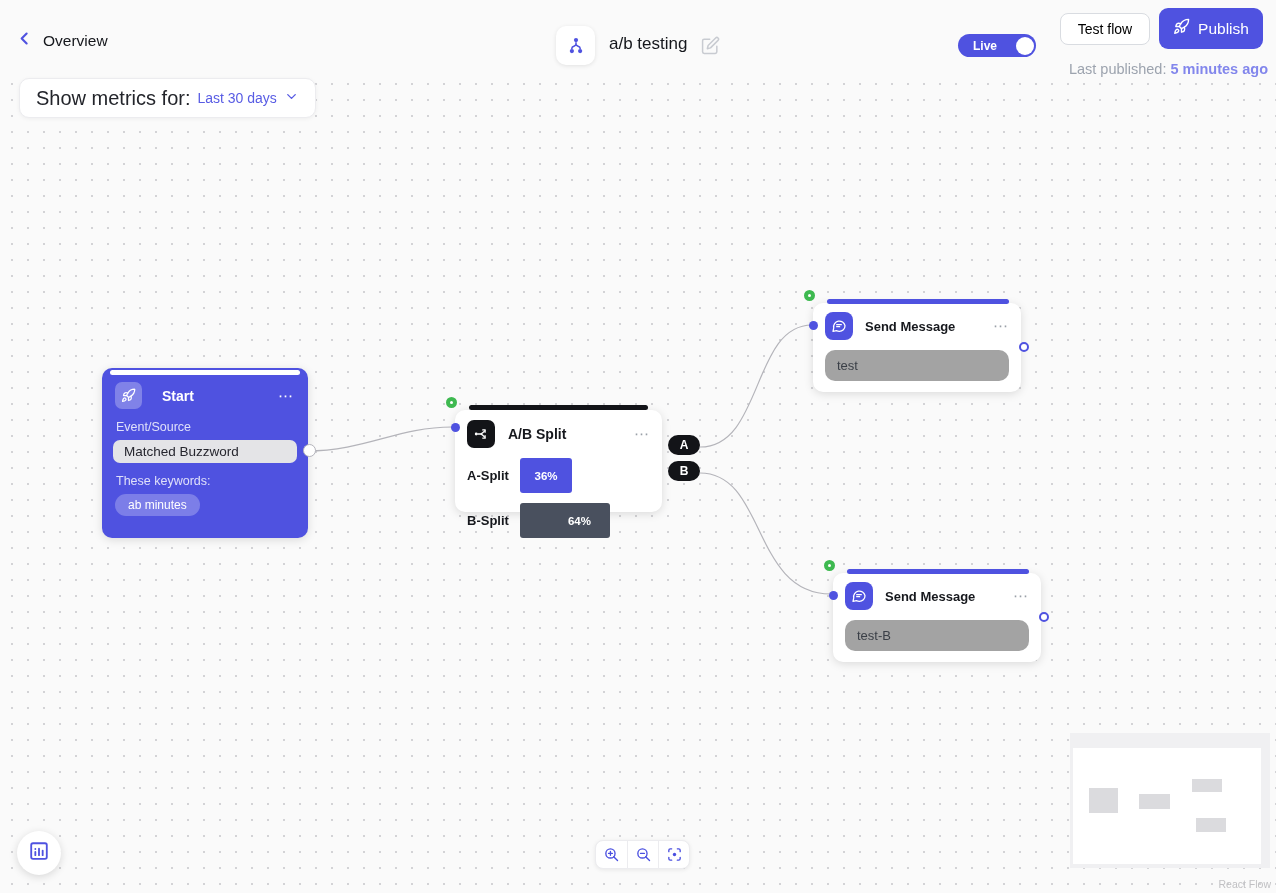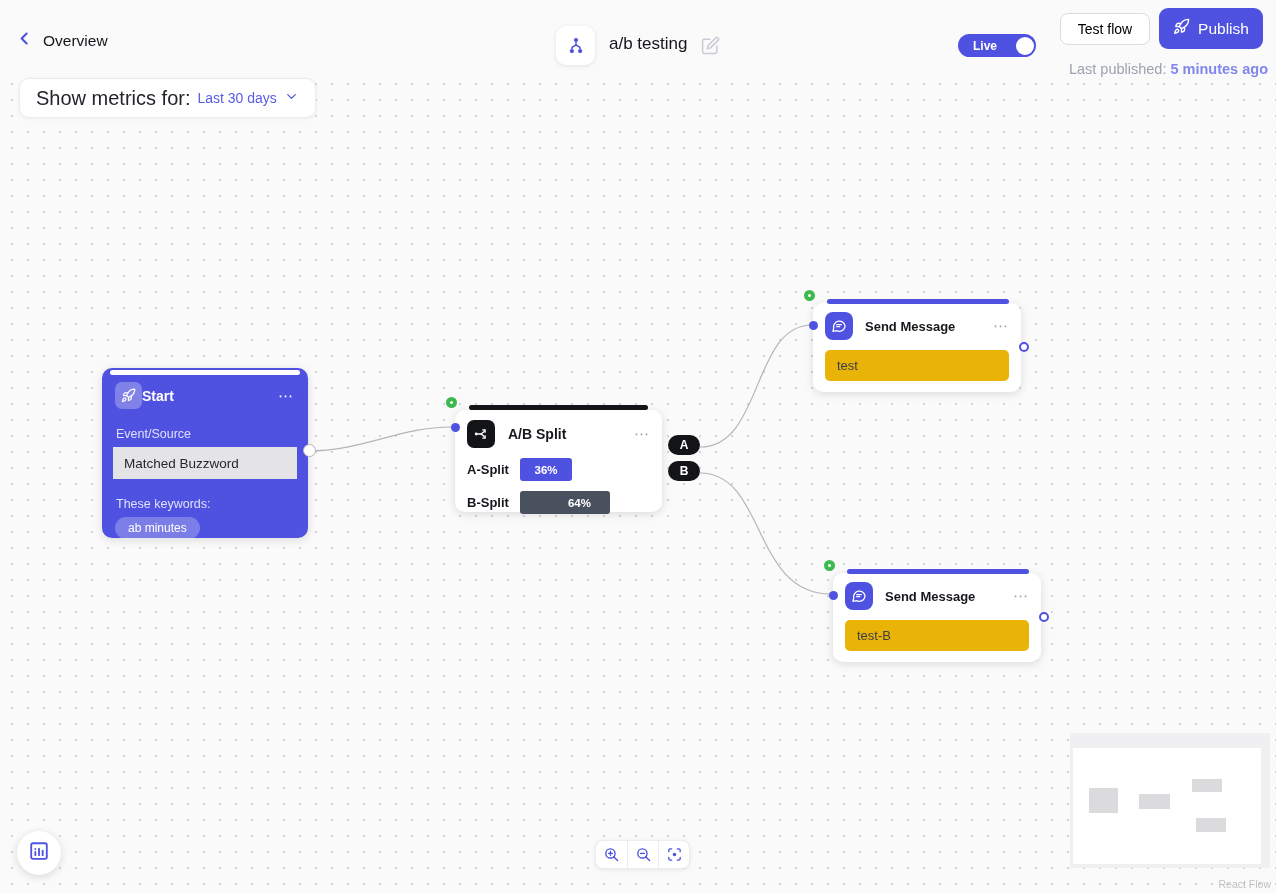--- a/index.html
+++ b/index.html
@@ -48,61 +48,61 @@
   .dot-handle { position:absolute; width:9px; height:9px; background:#4f52e0; border-radius:50%;
     left:-4px; }
   .ring-handle { position:absolute; width:10px; height:10px; border:2.5px solid #4f52e0;
     background:#fff; border-radius:50%; right:-8px; }
   .more { color:inherit; font-size:15px; letter-spacing:1px; margin-left:auto; cursor:pointer;
     line-height:10px; }
 
   .start { left:102px; top:368px; width:206px; height:170px; background:#4f52e0; color:#fff;
     padding:12px 11px; }
   .start .strip { background:#fff; left:8px; right:8px; top:2px; }
-  .start .hdr { display:flex; align-items:center; gap:0; padding:2px 3px 0 2px; }
+  .start .hdr { display:flex; align-items:center; gap:20px; padding:2px 3px 0 2px; }
   .start .icob { width:27px; height:27px; background:rgba(255,255,255,.28); border-radius:7px;
     display:flex; align-items:center; justify-content:center; }
   .start .ttl { font-size:14px; font-weight:700; }
-  .start .sub { font-size:12.5px; color:rgba(255,255,255,.82); margin:18px 0 6px 3px; }
-  .start .field { height:32px; background:#e4e4e7; border-radius:0; color:#26262e;
+  .start .sub { font-size:12.5px; color:rgba(255,255,255,.82); margin:11px 0 6px 3px; }
+  .start .field { height:23px; background:#e4e4e7; border-radius:7px; color:#26262e;
     font-size:13.5px; display:flex; align-items:center; padding-left:11px; }
   .start .tag { display:inline-block; background:rgba(255,255,255,.26); border-radius:11px;
     padding:4px 13px; font-size:12px; margin-left:2px; }
   .start .src { position:absolute; width:13px; height:13px; background:#fff;
     border:1.5px solid #b4b4bc; border-radius:50%; right:-8px; top:76px; }
 
   .absplit { left:455px; top:410px; width:207px; height:102px; background:#fff; padding:10px 12px; }
   .absplit .strip { background:#131418; left:14px; right:14px; top:-5px; }
   .absplit .hdr { display:flex; align-items:center; gap:13px; }
   .absplit .icob { width:28px; height:28px; background:#131418; border-radius:7px;
     display:flex; align-items:center; justify-content:center; }
   .absplit .ttl { font-size:14px; font-weight:700; color:#16181d; }
   .absplit .more { color:#9aa0a8; }
   .row { display:flex; align-items:center; margin-top:10px; }
   .row .rl { width:43px; font-size:13px; font-weight:700; color:#16181d; }
-  .bar { height:23px; border-radius:3px; color:#fff; font-size:11.5px; font-weight:700;
+  .bar { height:35px; border-radius:3px; color:#fff; font-size:11.5px; font-weight:700;
     display:flex; align-items:center; margin-left:10px; }
   .bar-a { width:52px; background:#4f52e0; justify-content:center; }
   .bar-b { width:90px; background:#49505e; justify-content:flex-end; padding-right:19px; }
   .absplit .dot-handle { top:13px; }
 
   .pill { position:absolute; width:32px; height:20px; background:#131418; color:#fff;
     border-radius:10px; font-size:12px; font-weight:700; display:flex; align-items:center;
     justify-content:center; }
   .pill-a { left:668px; top:435px; }
   .pill-b { left:668px; top:461px; }
 
   .sendmsg { width:208px; height:89px; background:#fff; padding:9px 12px; }
   .sendmsg .strip { background:#4f52e0; left:14px; right:12px; top:-4px; }
   .sendmsg .hdr { display:flex; align-items:center; gap:12px; }
   .sendmsg .icob { width:28px; height:28px; background:#4f52e0; border-radius:8px;
     display:flex; align-items:center; justify-content:center; }
   .sendmsg .ttl { font-size:13px; font-weight:700; color:#16181d; }
   .sendmsg .more { color:#9aa0a8; }
-  .sendmsg .field { margin-top:10px; height:31px; background:#eab308; border-radius:5px;
+  .sendmsg .field { margin-top:10px; height:31px; background:#a3a3a3; border-radius:10px;
     color:#3a3f47; font-size:13px; display:flex; align-items:center; padding-left:12px; }
   .sendmsg .dot-handle { top:18px; }
   .sendmsg .ring-handle { top:39px; }
   .sm-a { left:813px; top:303px; }
   .sm-b { left:833px; top:573px; }
 
   
   .statsbtn { position:absolute; left:17px; top:831px; width:44px; height:44px; border-radius:50%;
     background:#fff; box-shadow:0 2px 8px rgba(0,0,0,.14); display:flex; align-items:center;
     justify-content:center; cursor:pointer; }

